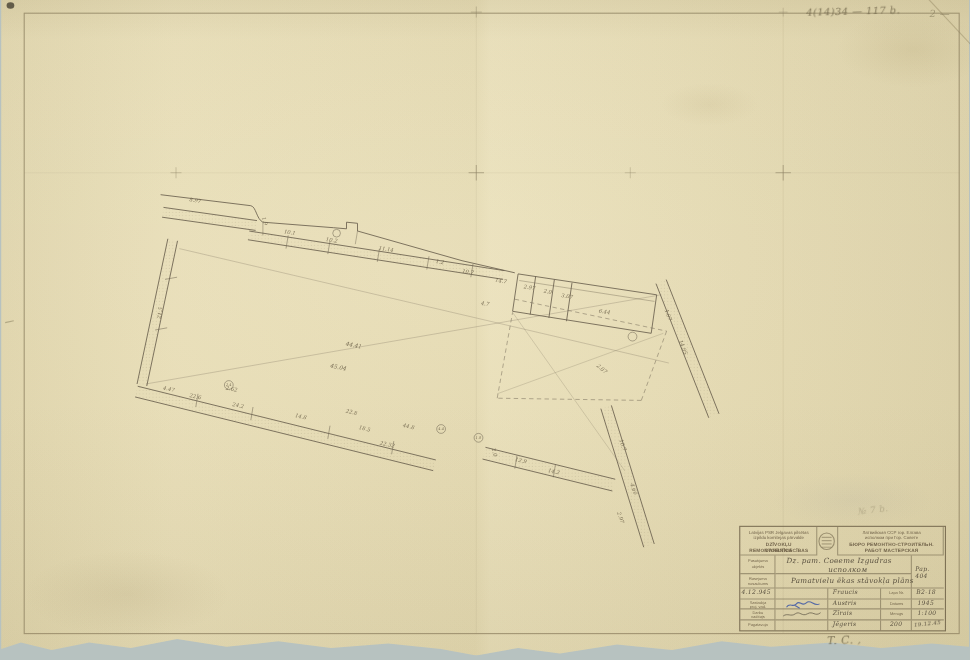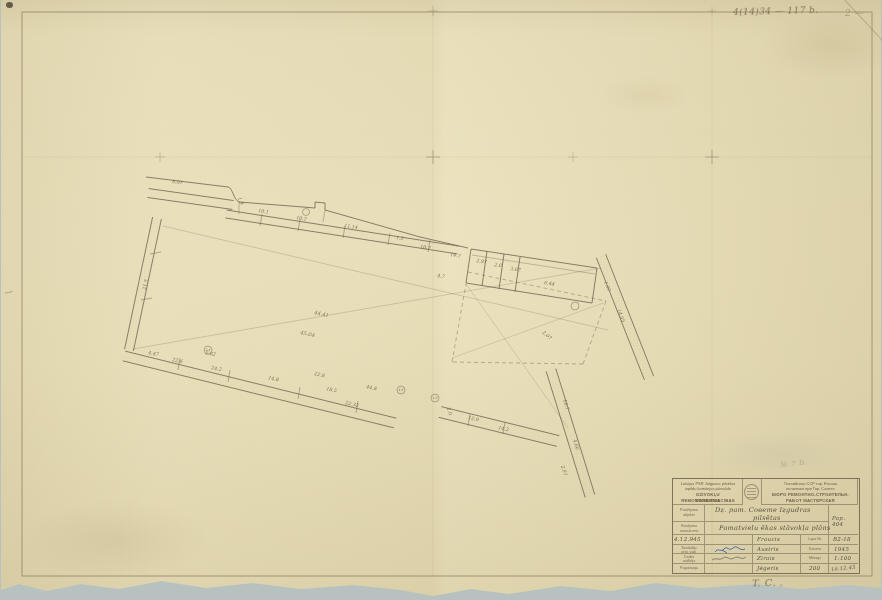--- a/index.html
+++ b/index.html
@@ -195,21 +195,21 @@
       <div class="prtc b" style="left:0;top:13px;width:97px;">БЮРО РЕМОНТНО-СТРОИТЕЛЬН.</div>
       <div class="prtc b" style="left:0;top:19px;width:97px;">РАБОТ МАСТЕРСКАЯ</div>
     </div>
 
     <div class="cell" style="left:0;top:26px;width:32px;height:17px;">
       <div class="prt" style="left:0;top:3px;width:32px;">Pasūtījuma</div>
       <div class="prt" style="left:0;top:8px;width:32px;">objekts</div>
     </div>
     <div class="cell" style="left:32px;top:26px;width:124px;height:17px;">
       <div class="hw" style="left:10px;top:1px;font-size:6.5px;white-space:nowrap;">Dz. pam. Совете Izgudras</div>
-      <div class="hw" style="left:48px;top:9px;font-size:6.5px;">pilsētas</div>
+      <div class="hw" style="left:48px;top:9px;font-size:6.5px;">исполком</div>
     </div>
     <div class="cell" style="left:156px;top:26px;width:29px;height:30px;border-right:none;">
       <div class="hw" style="left:3px;top:10px;font-size:5.5px;">Pap. 404</div>
     </div>
 
     <div class="cell" style="left:0;top:43px;width:32px;height:13px;">
       <div class="prt" style="left:0;top:2px;width:32px;">Rasējuma</div>
       <div class="prt" style="left:0;top:7px;width:32px;">nosaukums</div>
     </div>
     <div class="cell" style="left:32px;top:43px;width:124px;height:13px;">

